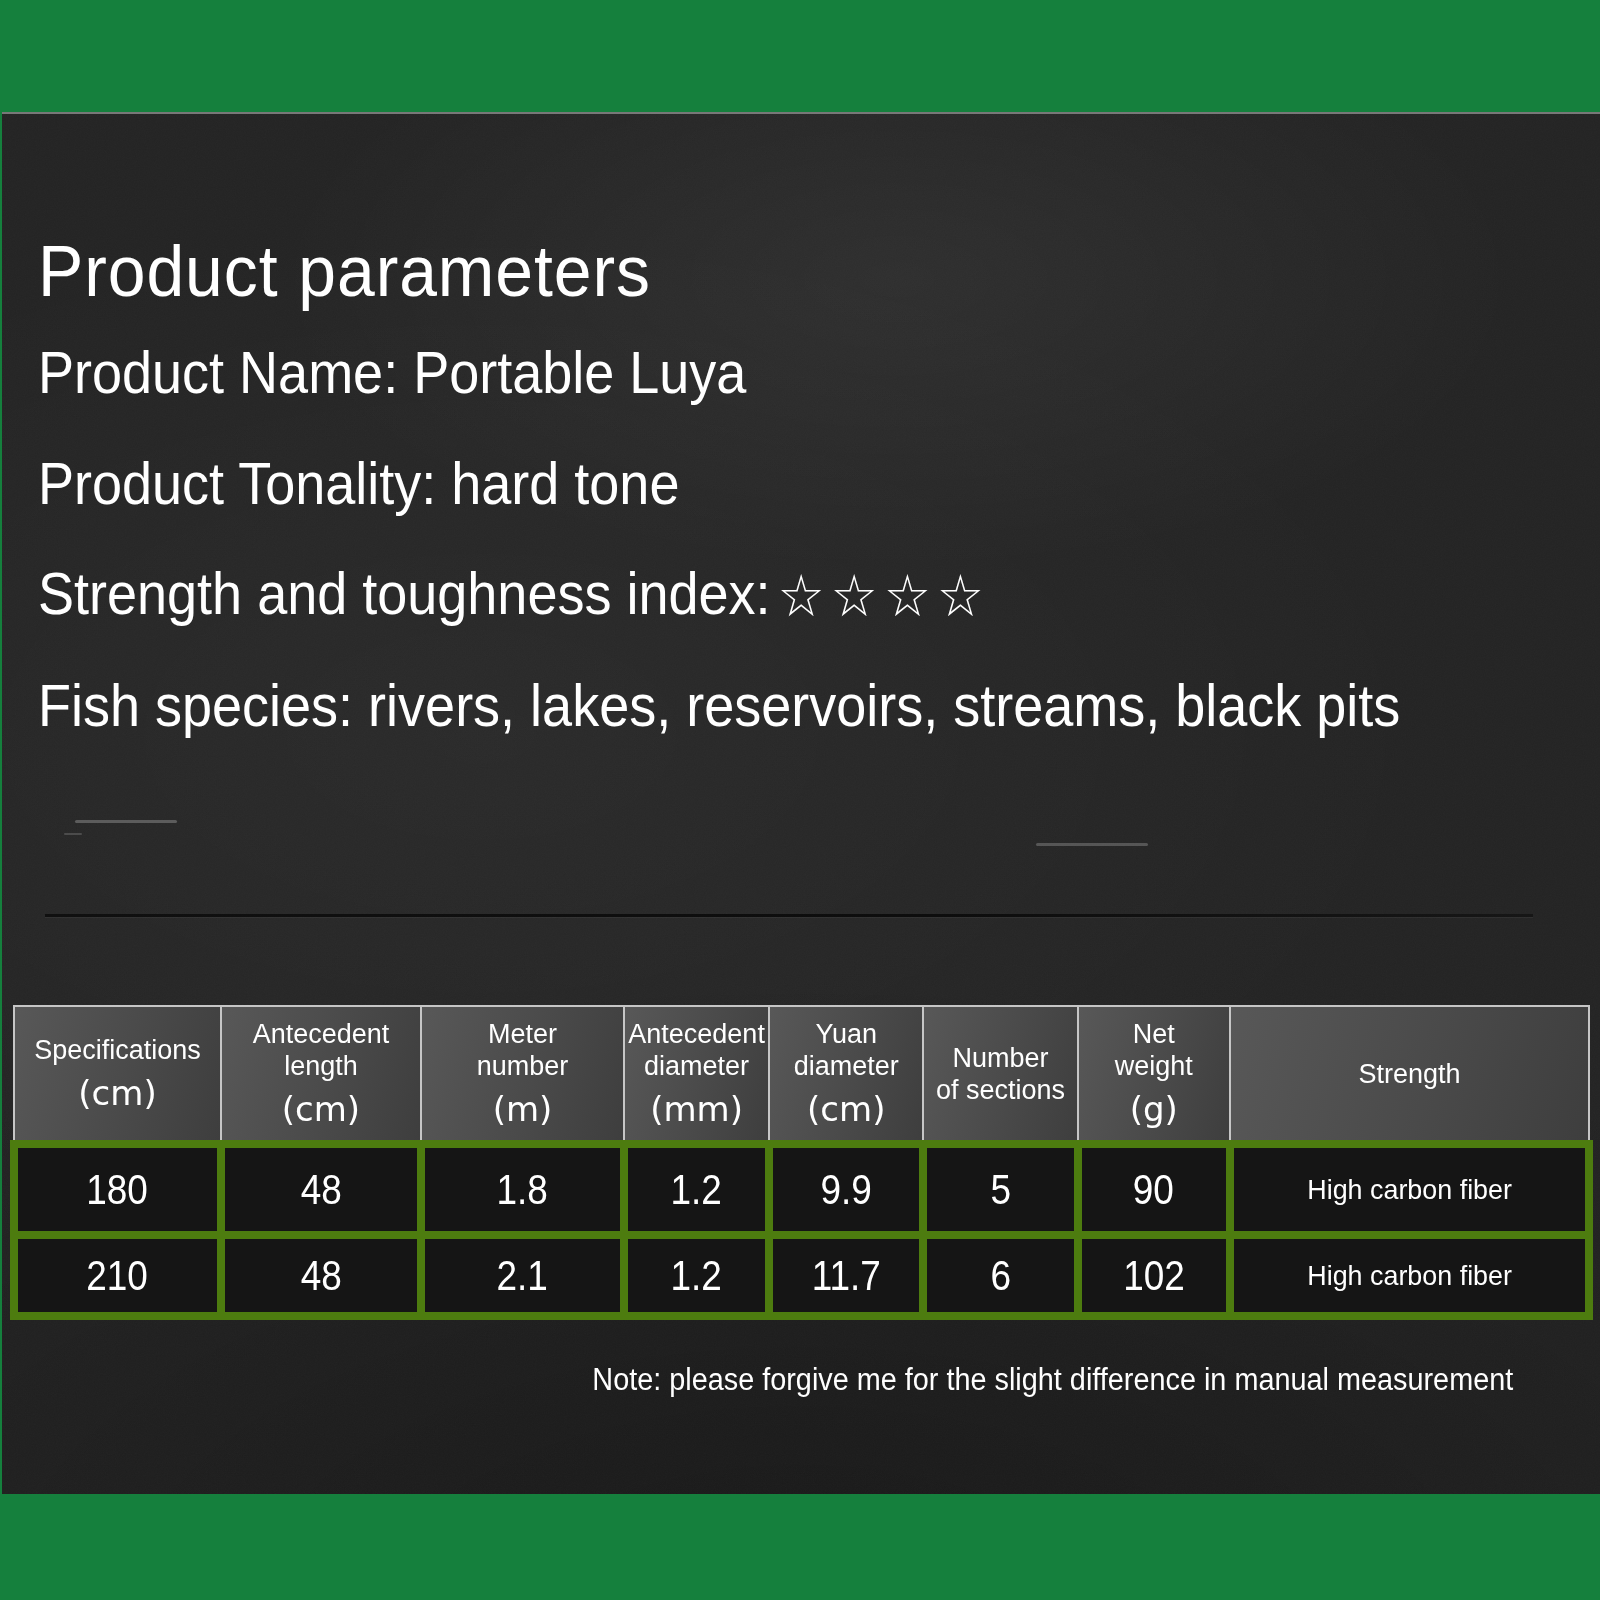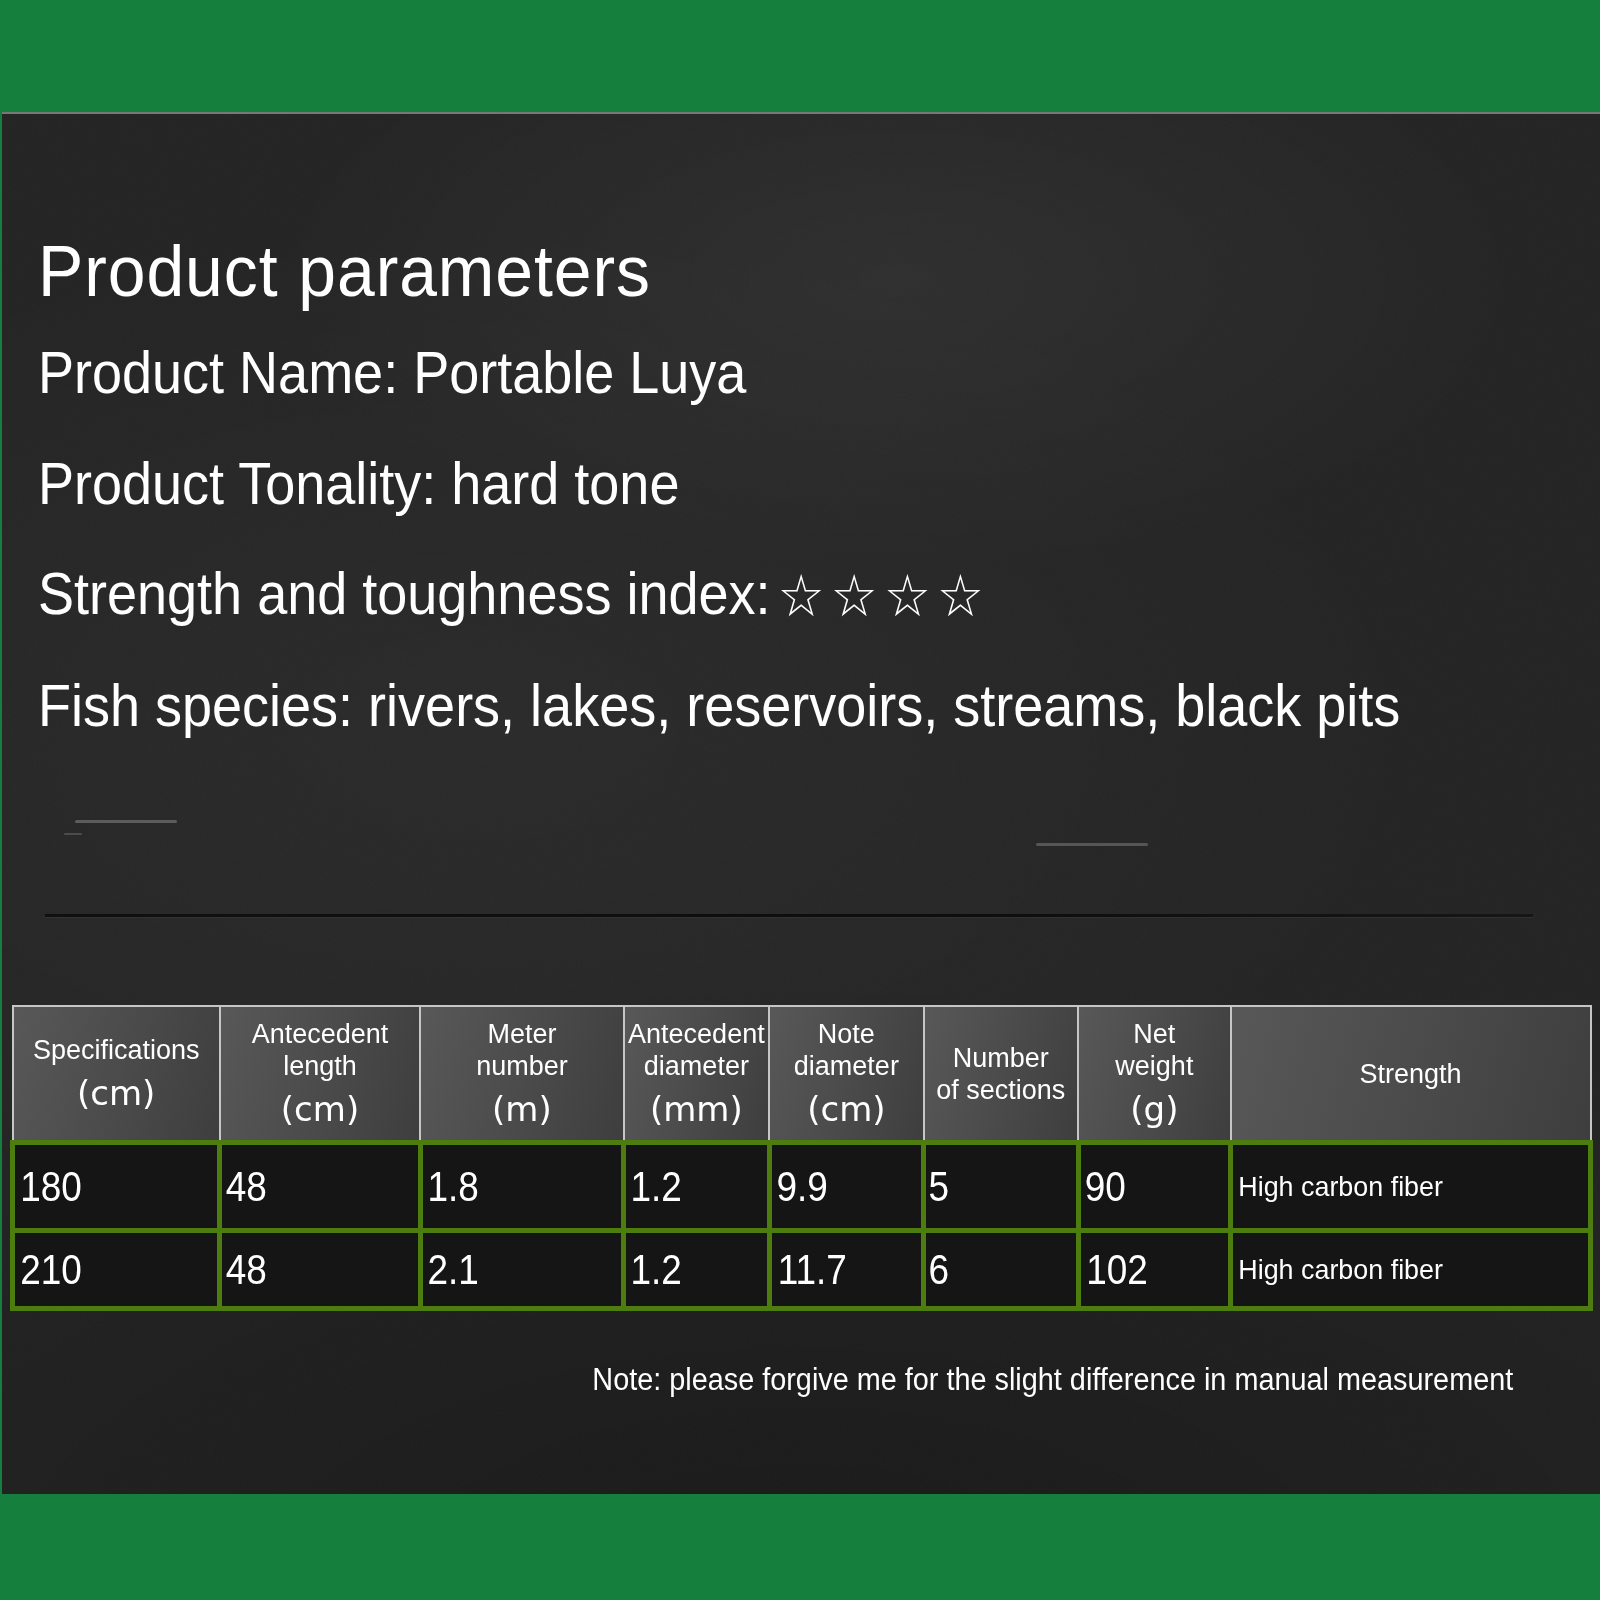--- a/index.html
+++ b/index.html
@@ -53,22 +53,22 @@
   }
   table.spec th{
     height:133px;
     background:linear-gradient(105deg,#585858,#4a4a4a 55%,#3e3e3e);
     border:2px solid #c6c6c6;
     font-weight:400;font-size:27px;line-height:32px;
     padding:0;vertical-align:middle;text-align:center;color:#fff;
   }
   table.spec td{
     background:#151515;
-    border:5px solid #4d7c0f;
-    vertical-align:middle;
+    border:8px solid #4d7c0f;
+    text-align:center;vertical-align:middle;
     padding:1px;color:#fff;
   }
   table.spec tr.r1 td{height:81px;}
   table.spec tr.r2 td,table.spec tr.r3 td{height:71px;}
   .unit{
     font-family:"DejaVu Sans",sans-serif;
     font-size:34px;line-height:40px;margin-top:7px;font-weight:400;
   }
   .num{display:inline-block;font-size:42px;transform:scaleX(0.88);transform-origin:50% 50%;white-space:nowrap;}
   .mat{display:inline-block;font-size:28px;transform:scaleX(0.96);transform-origin:50% 50%;white-space:nowrap;}
@@ -133,21 +133,21 @@
             <div>Meter</div>
             <div>number</div>
             <div class="unit">(m)</div>
           </th>
           <th>
             <div>Antecedent</div>
             <div>diameter</div>
             <div class="unit">(mm)</div>
           </th>
           <th>
-            <div>Note</div>
+            <div>Yuan</div>
             <div>diameter</div>
             <div class="unit">(cm)</div>
           </th>
           <th>
             <div>Number</div>
             <div>of sections</div>
           </th>
           <th>
             <div>Net</div>
             <div>weight</div>

